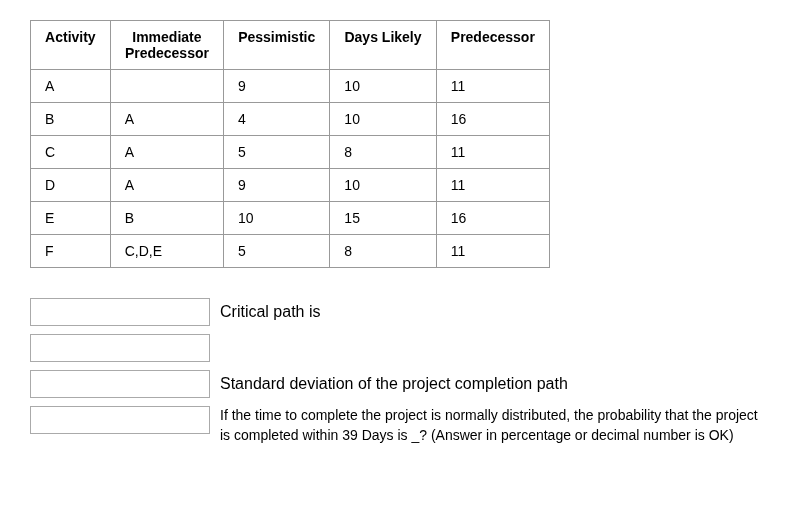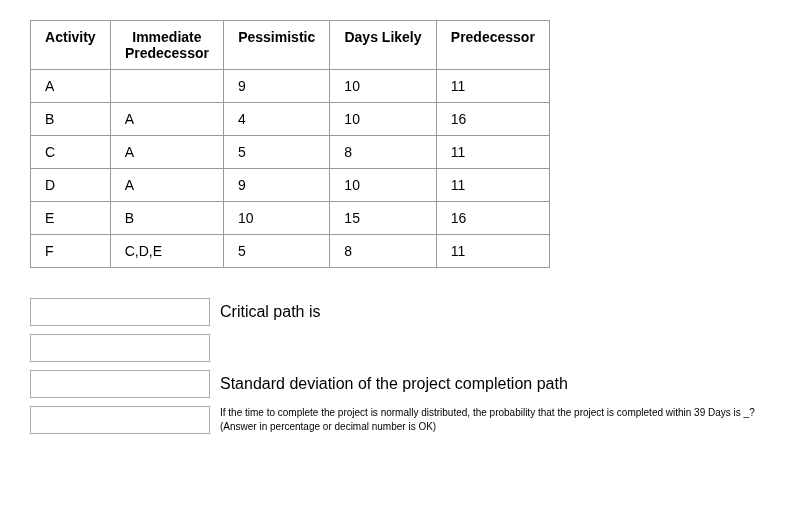--- a/index.html
+++ b/index.html
@@ -81,21 +81,21 @@
       align-items: flex-start;
       margin-top: 8px;
     }
 
     .last-row .input-box {
       margin-right: 10px;
       flex-shrink: 0;
     }
 
     .last-row .label-block {
-      font-size: 10px;
+      font-size: 14px;
       line-height: 1.4;
     }
   </style>
 </head>
 <body>
 
 <div class="table-wrapper">
   <table>
     <thead>
       <tr>

